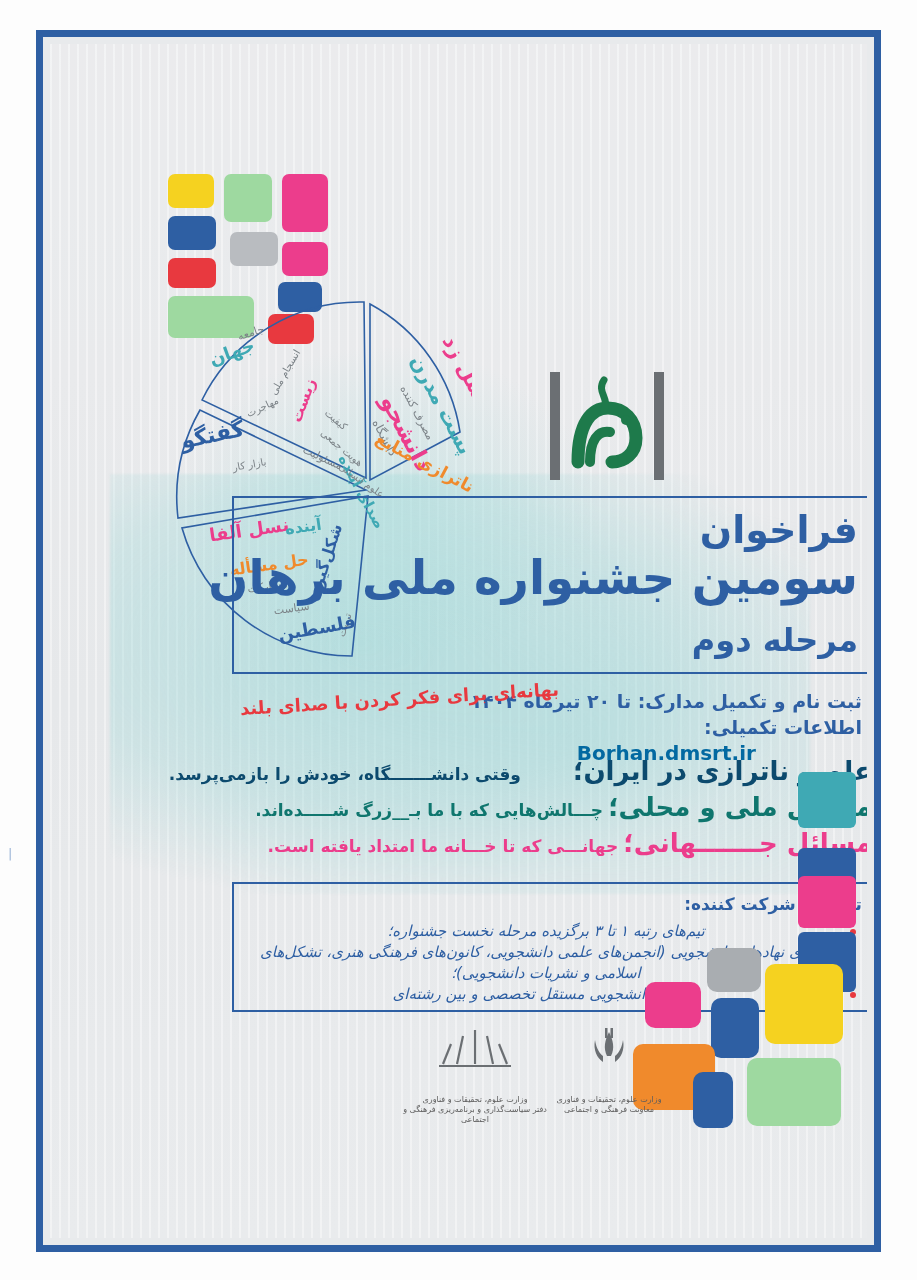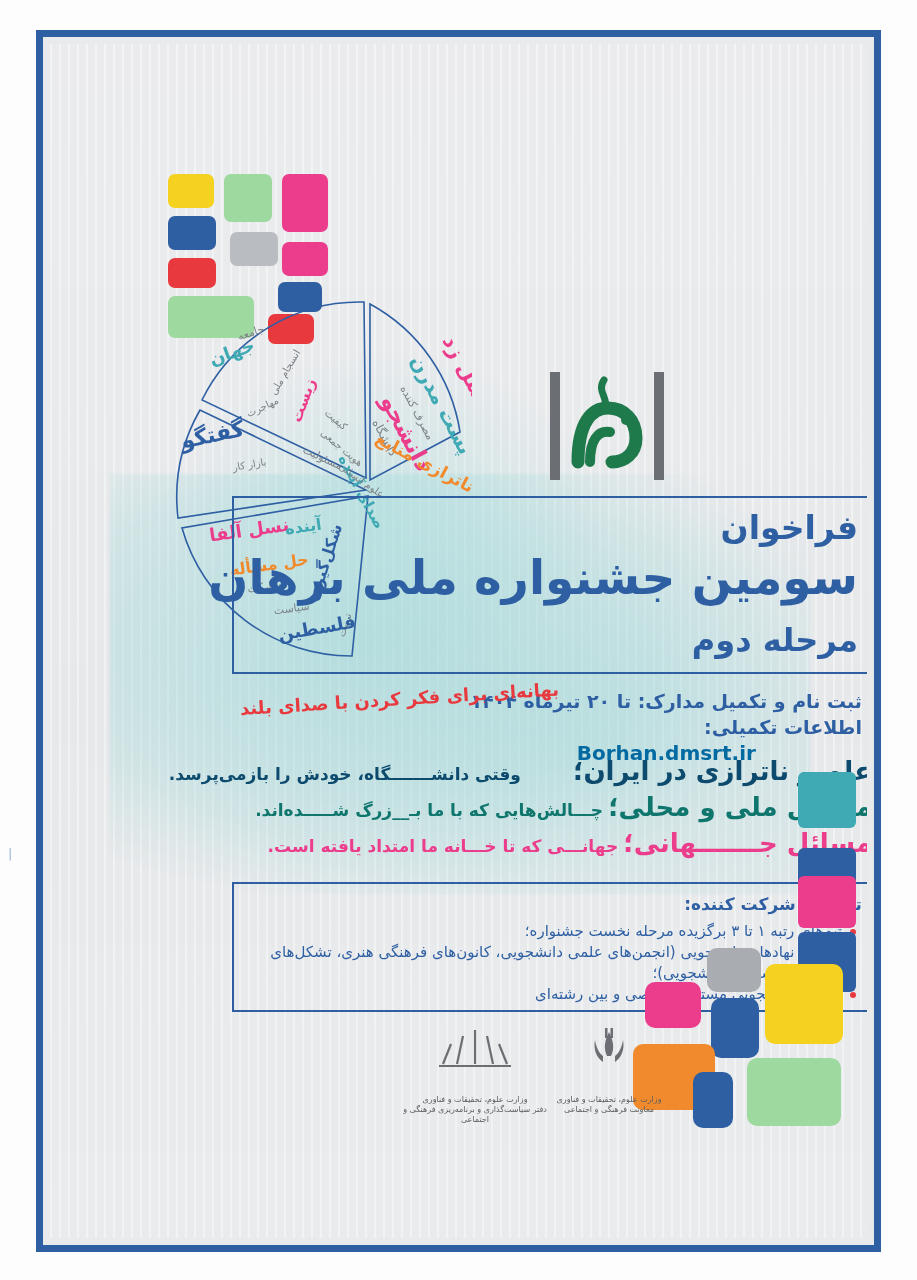--- a/index.html
+++ b/index.html
@@ -55,21 +55,21 @@
   .fan{position:absolute;left:92px;top:238px;width:330px;height:380px;}
 
   
   .logo{position:absolute;left:498px;top:318px;width:120px;height:130px;}
 
   
   .headline{
     position:absolute;left:182px;top:452px;width:646px;height:178px;
     border:2px solid #2e5fa3;box-sizing:border-box;
   }
-  .h-line1{position:absolute;right:18px;top:10px;color:#2e5fa3;font-weight:bold;font-size:33px;letter-spacing:-1px;}
+  .h-line1{position:absolute;right:18px;top:10px;color:#2e5fa3;font-weight:bold;font-size:38px;letter-spacing:-1px;}
   .h-line2{position:absolute;right:18px;top:52px;color:#2e5fa3;font-weight:bold;font-size:47px;white-space:nowrap;letter-spacing:-1px;}
   .h-line3{position:absolute;right:18px;top:112px;color:#2e5fa3;font-weight:bold;font-size:32px;margin-top:11px;}
 
   
   .reg{
     position:absolute;left:176px;top:640px;width:646px;height:62px;
   }
   .reg .right{position:absolute;right:10px;top:4px;text-align:right;}
   .reg .r1{color:#2e5fa3;font-weight:bold;font-size:19px;line-height:26px;}
   .reg .r2{color:#0369a1;font-weight:bold;font-size:20px;line-height:26px;direction:ltr;text-align:center;}
@@ -88,21 +88,21 @@
   .c-teal{color:#0f766e;}
   .c-pink{color:#ec3d8c;}
   .c-dark{color:#0c4a6e;margin-left:47px;}
 
   
   .parts{
     position:absolute;left:182px;top:838px;width:646px;height:130px;
     border:2px solid #2e5fa3;box-sizing:border-box;padding:10px 14px 0 10px;
   }
   .parts h4{margin:0 0 7px 0;color:#2e5fa3;font-size:17px;font-weight:bold;text-align:right;}
-  .parts ul{margin:6px;padding:0;list-style:none;text-align:right;}
+  .parts ul{margin:6px;padding:0;list-style:none;text-align:center;font-style:italic;}
   .parts li{
     color:#2e5fa3;font-size:15px;line-height:21px;position:relative;padding-right:14px;
   }
   .parts li .dot{
     position:absolute;right:0;top:8px;width:6px;height:6px;border-radius:50%;background:#e8393f;
   }
 
   
   .footer{position:absolute;left:230px;top:978px;width:380px;height:105px;}
   .flogo{position:absolute;text-align:center;color:#5c5c5c;}

